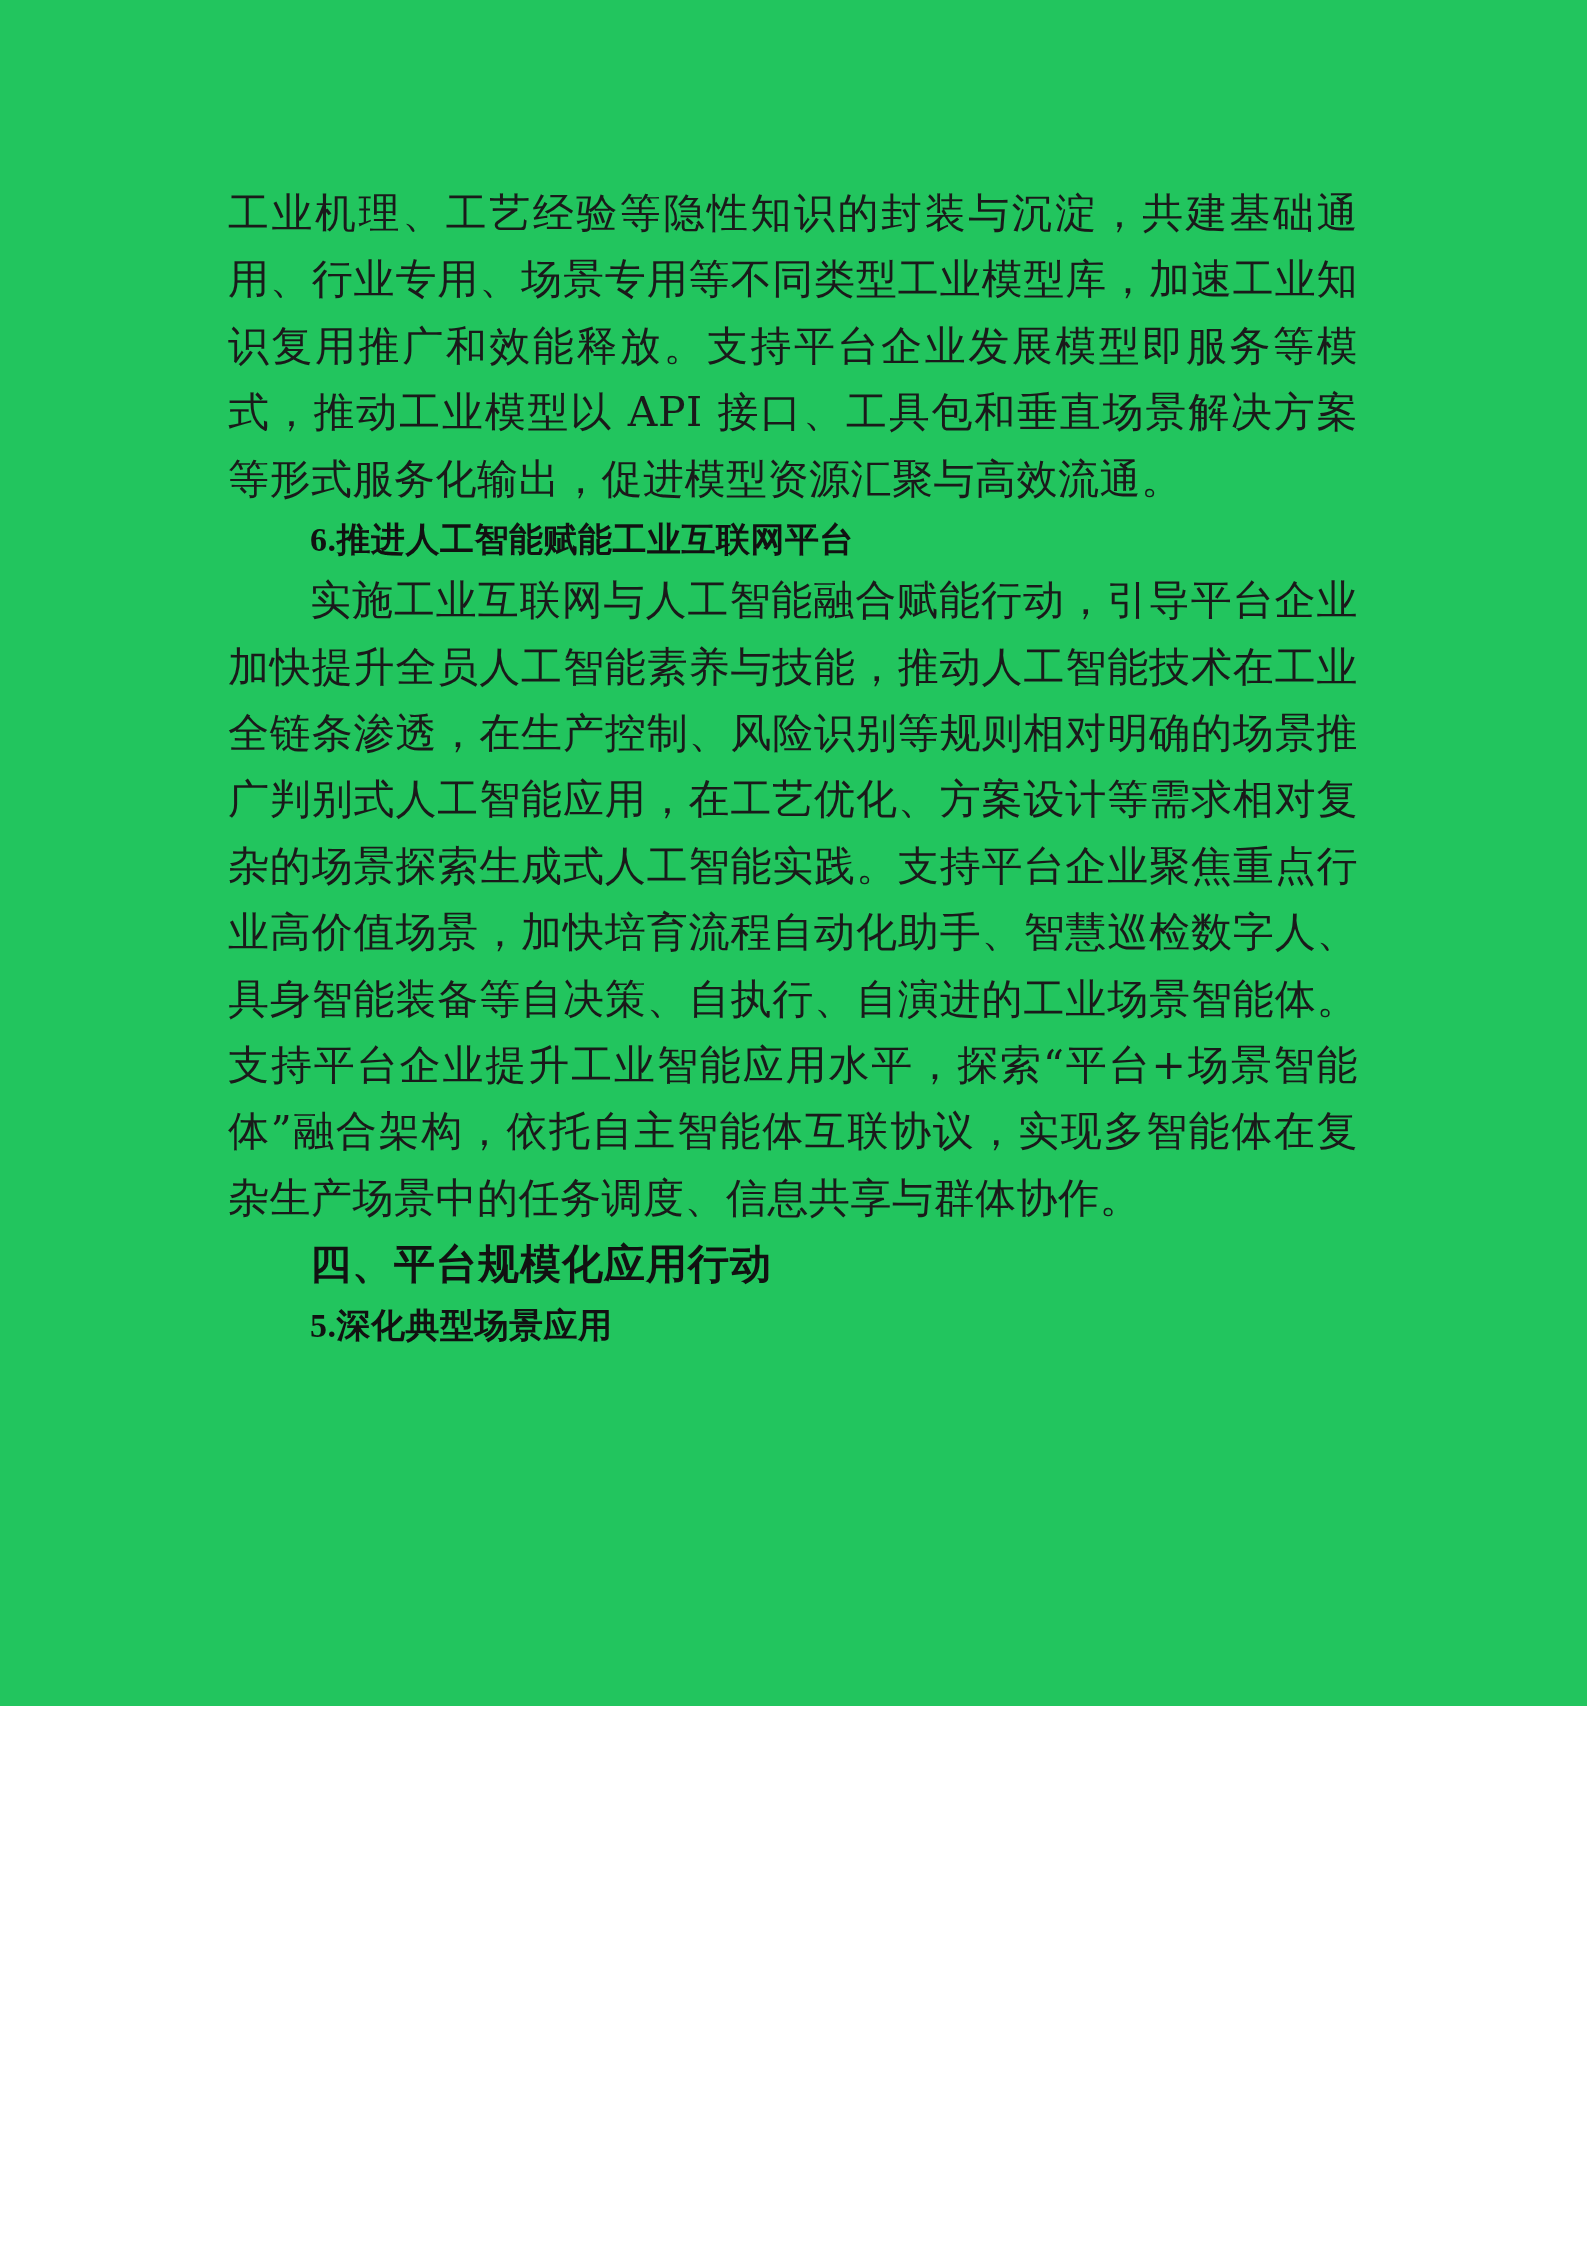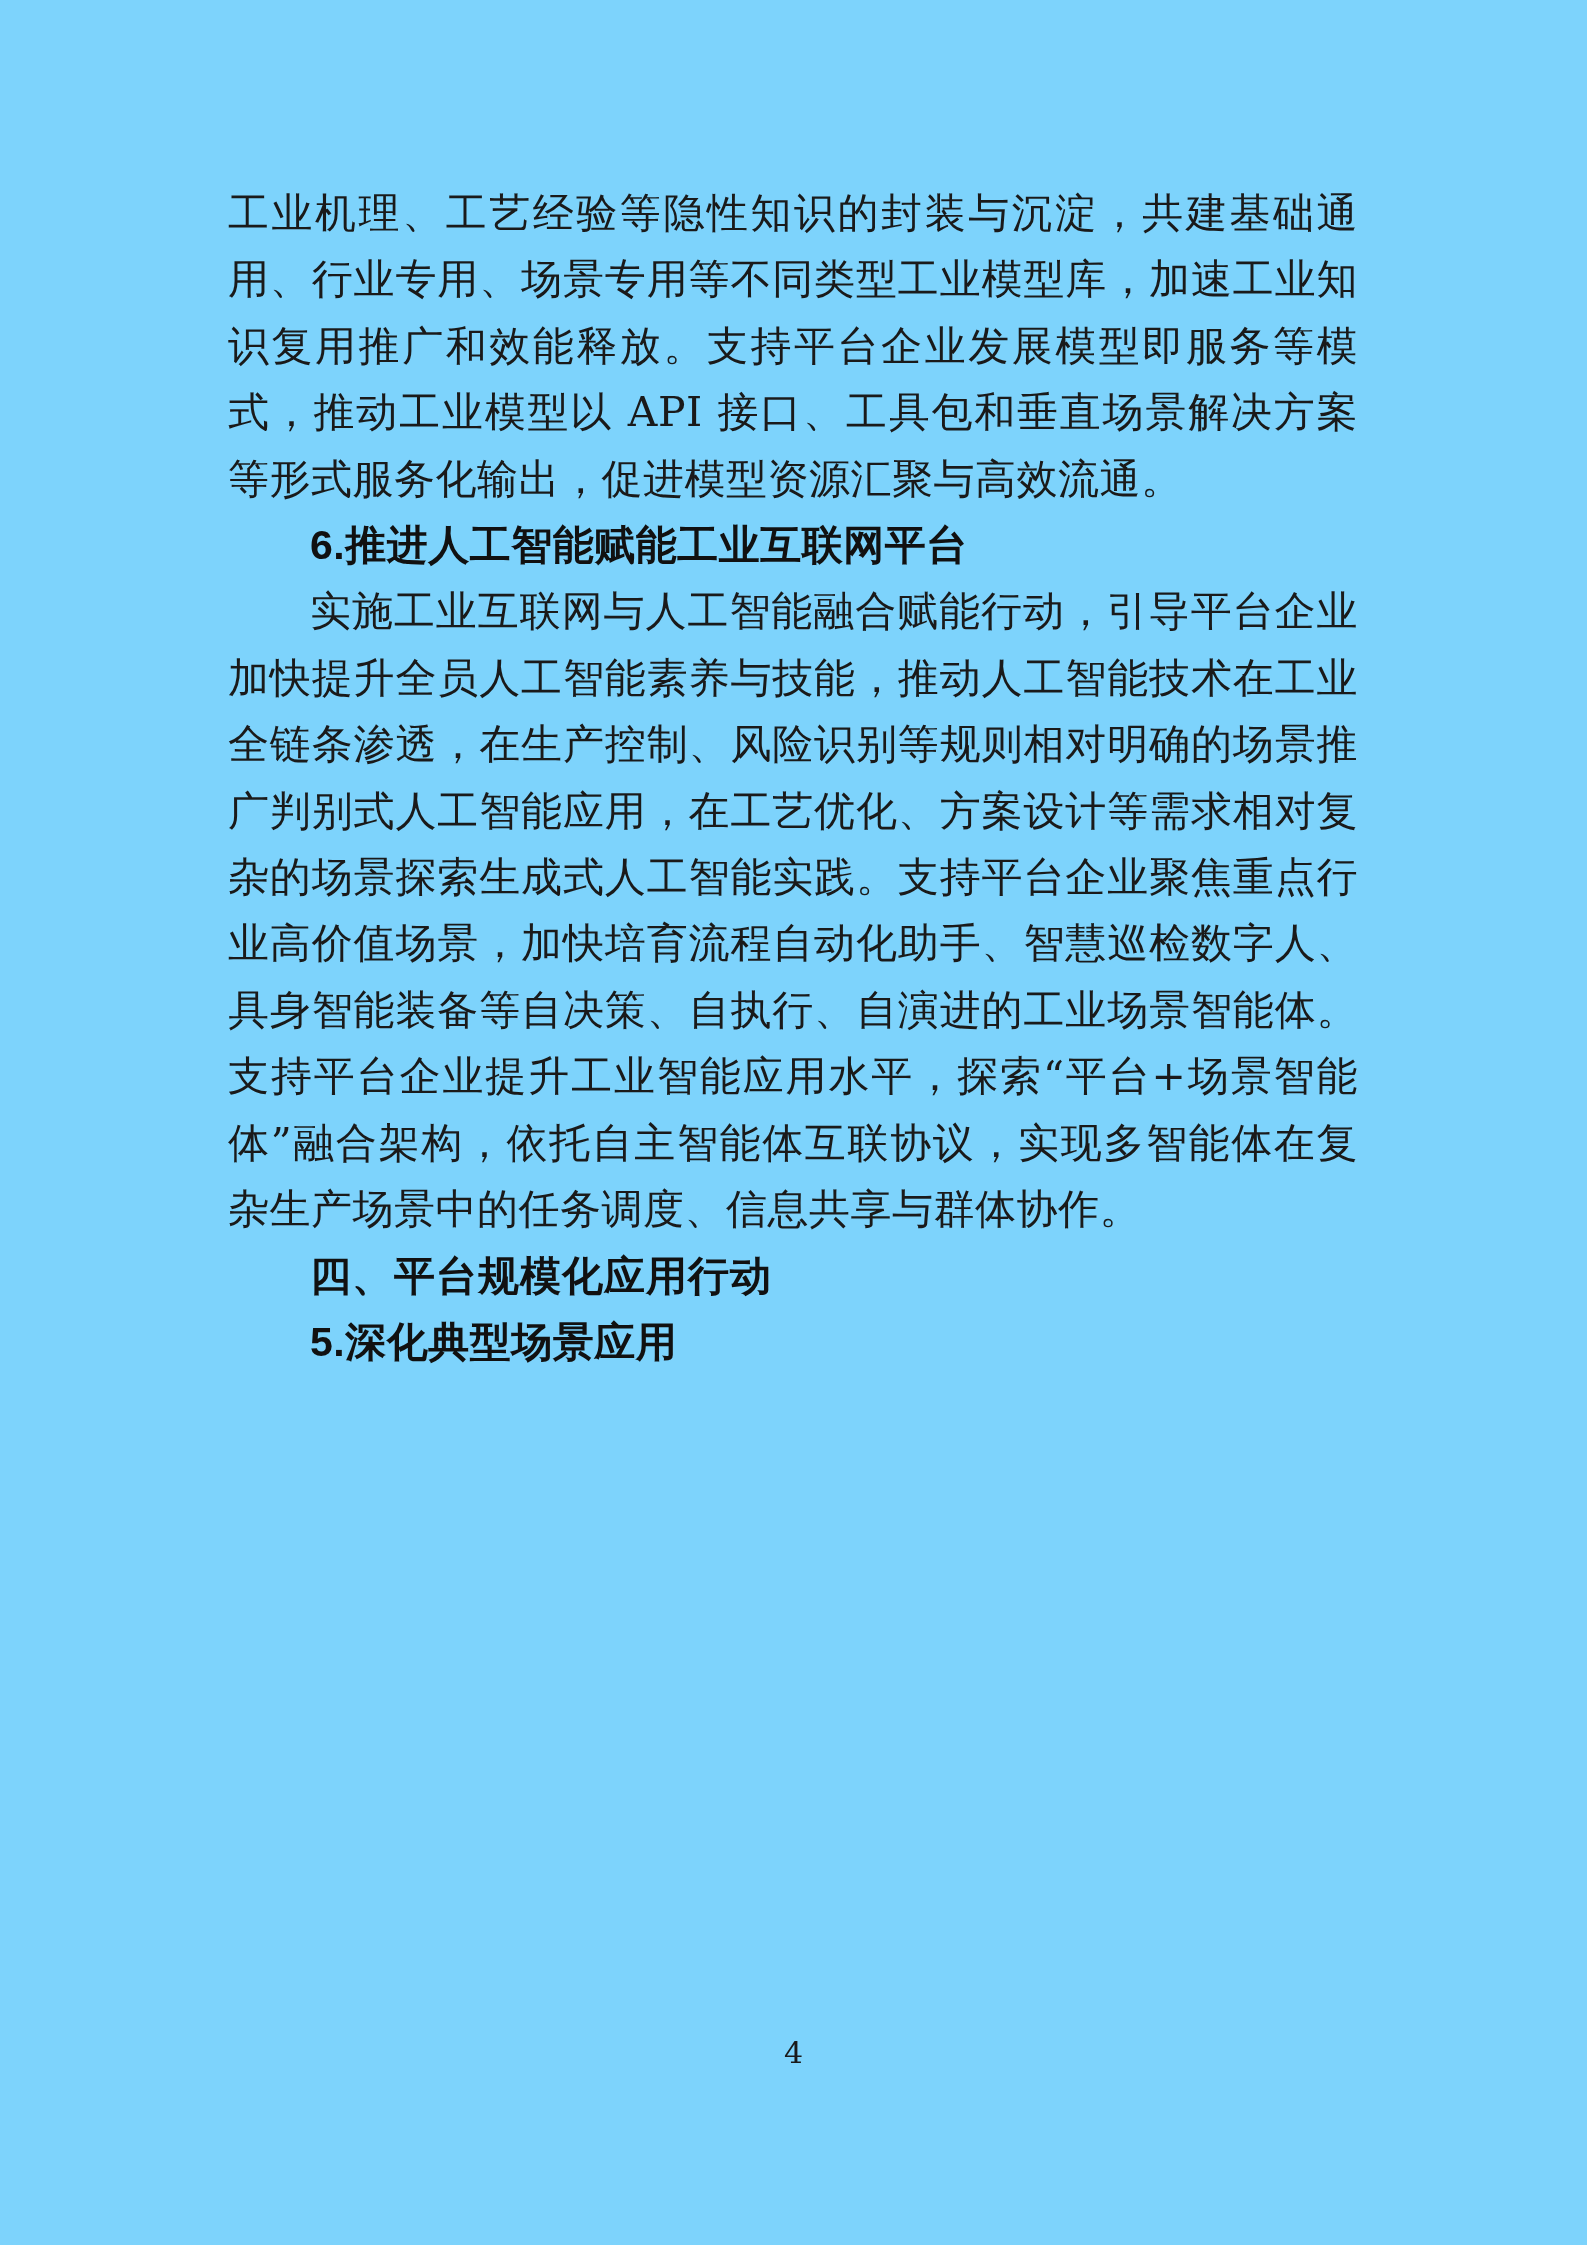--- a/index.html
+++ b/index.html
@@ -2,23 +2,23 @@
 <html><head>
 <meta charset="utf-8">
 <style>
   html, body {
     margin: 0;
     padding: 0;
     background: #ffffff;
   }
   .page {
     width: 1587px;
-    height: 2245px;
+    height: 1706px;
     position: relative;
-    background: #7dd3fc;
+    background: #22c55e;
     box-sizing: border-box;
     overflow: hidden;
   }
   .content {
     position: absolute;
     left: 228px;
     top: 180px;
     width: 1130px;
   }
   .para {
@@ -28,22 +28,22 @@
     color: #1a1a1a;
     text-align: justify;
     text-align-last: left;
     letter-spacing: 0.5px;
     margin: 0 0 0 0;
   }
   .indent {
     text-indent: 82px;
   }
   .heading {
-    font-family: Liberation Sans, sans-serif;
-    font-size: 41px;
+    font-family: Liberation Serif, serif;
+    font-size: 34px;
     line-height: 1.62;
     color: #111111;
     font-weight: bold;
     text-indent: 82px;
     letter-spacing: 0.5px;
     margin: 0;
   }
   .heading-cn {
     font-family: "DejaVu Serif", "Liberation Serif", serif;
     font-size: 41px;

